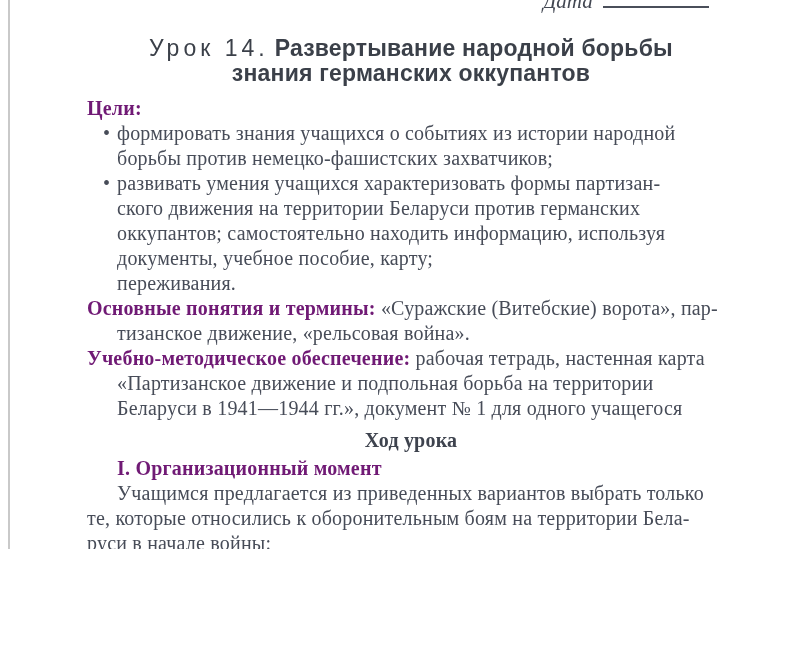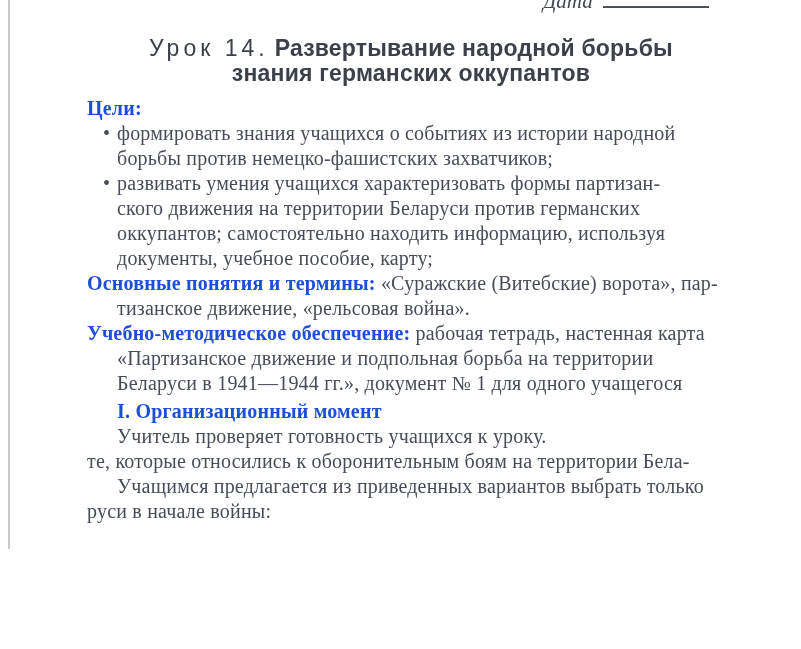--- a/index.html
+++ b/index.html
@@ -54,21 +54,21 @@
   }
   .title-prefix {
     font-weight: normal;
     letter-spacing: 4px;
     margin-right: 6px;
   }
   .line {
     line-height: 25px;
     white-space: nowrap;
   }
-  .bold { font-weight: bold; color: #1d4ed8; font-family: Liberation Serif, serif; }
+  .bold { font-weight: bold; color: #701a75; font-family: Liberation Serif, serif; }
   .mt-goals { margin-top: 10px; }
   .ind-first { padding-left: 16px; }   
   .ind-hang  { padding-left: 30px; }   
   .bullet-marker { display: inline-block; width: 14px; }
   .center-head {
     margin-top: 7px;
     text-align: center;
     font-weight: bold;
     color: #3e434e;
     line-height: 25px;
@@ -96,29 +96,30 @@
     <div class="line bold mt-goals">Цели:</div>
 
     <div class="line ind-first"><span class="bullet-marker">•</span><span>формировать знания учащихся о событиях из истории народной</span></div>
     <div class="line ind-hang">борьбы против немецко-фашистских захватчиков;</div>
 
     <div class="line ind-first"><span class="bullet-marker">•</span><span>развивать умения учащихся характеризовать формы партизан-</span></div>
     <div class="line ind-hang">ского движения на территории Беларуси против германских</div>
     <div class="line ind-hang">оккупантов; самостоятельно находить информацию, используя</div>
     <div class="line ind-hang">документы, учебное пособие, карту;</div>
 
+    <div class="line ind-hang">переживания.</div>
 
     <div class="line"><span class="bold">Основные понятия и термины:</span><span> «Суражские (Витебские) ворота», пар-</span></div>
     <div class="line ind-hang">тизанское движение, «рельсовая война».</div>
 
     <div class="line"><span class="bold">Учебно-методическое обеспечение:</span><span> рабочая тетрадь, настенная карта</span></div>
     <div class="line ind-hang">«Партизанское движение и подпольная борьба на территории</div>
     <div class="line ind-hang">Беларуси в 1941—1944 гг.», документ № 1 для одного учащегося</div>
 
+    <div class="line center-head">Ход урока</div>
 
     <div class="line bold ind-hang mt-sec">I. Организационный момент</div>
-    <div class="line ind-hang">Учитель проверяет готовность учащихся к уроку.</div>
+    <div class="line ind-hang">Учащимся предлагается из приведенных вариантов выбрать только</div>
     <div class="line">те, которые относились к оборонительным боям на территории Бела-</div>
-    <div class="line ind-hang">Учащимся предлагается из приведенных вариантов выбрать только</div>
     <div class="line">руси в начале войны:</div>
 
   </div>
 </div>
 
 </body></html>

